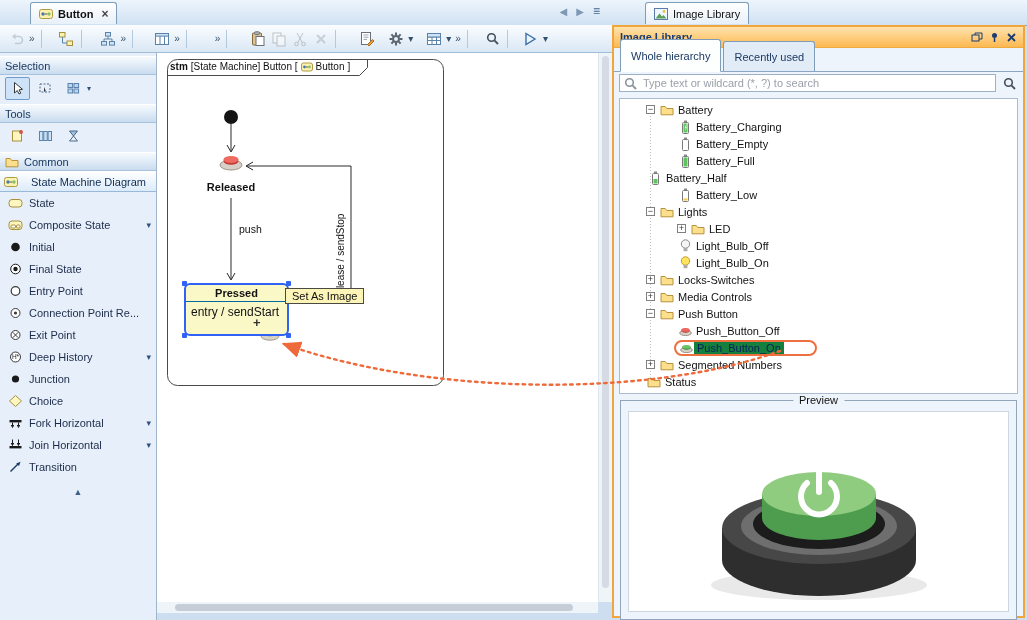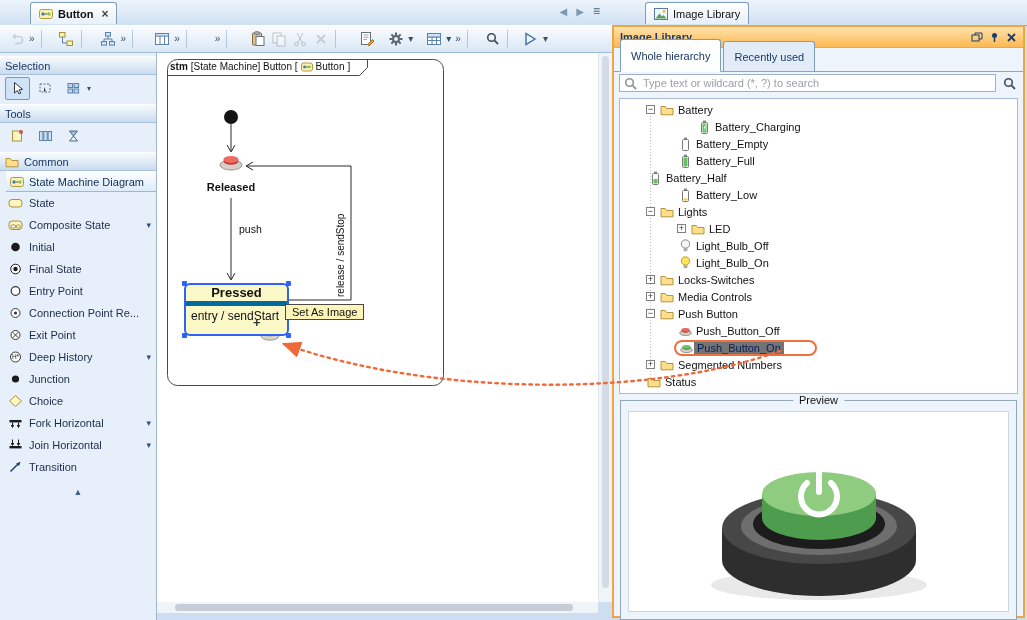--- a/index.html
+++ b/index.html
@@ -25,40 +25,40 @@
   .icon-holder{display:inline-flex;align-items:center;justify-content:center;}
 
   
   #palette{left:0;top:53px;width:156px;height:567px;background:#e7f0fa;border-right:1px solid #9fb6cc;overflow:hidden;}
   .pal-header{height:17px;margin-top:3px;background:linear-gradient(#f6fafe,#c9dcef);border-top:1px solid #ffffff;border-bottom:1px solid #a9c2dc;display:flex;align-items:center;gap:5px;padding:0 5px;color:#16355e;}
   .pal-header:first-child{margin-top:3px;}
   .pal-iconrow{height:26px;display:flex;align-items:center;gap:3px;padding:0 5px;background:#e7f0fa;}
   .pal-tool{width:23px;height:21px;display:flex;align-items:center;justify-content:center;border:1px solid transparent;border-radius:2px;}
   .pal-tool.selected{background:#cfe3f8;border:1px solid #6f9bcd;}
   .pal-tool-caret{font-size:8px;color:#2f517c;margin-left:-2px;}
-  .pal-drawer{height:19px;background:linear-gradient(#fdfeff,#dcebfa);border-top:1px solid #ffffff;border-bottom:1px solid #9ab8d8;display:flex;align-items:center;gap:5px;padding:0 4px;color:#0e2c52;margin-left:6px;}
+  .pal-drawer{height:19px;background:linear-gradient(#fdfeff,#dcebfa);border-top:1px solid #ffffff;border-bottom:1px solid #9ab8d8;display:flex;align-items:center;gap:13px;padding:0 4px;color:#0e2c52;}
   .pal-item{height:22px;display:flex;align-items:center;gap:5px;padding:0 3px 0 7px;color:#1c2b4a;}
   .pal-item .p-icon{width:17px;display:flex;justify-content:center;}
   .pal-item .lbl{flex:1;white-space:nowrap;overflow:hidden;}
   .pal-caret{color:#2f517c;font-size:9px;padding-right:2px;}
   .pal-up{text-align:center;color:#3f618a;margin-top:9px;font-size:9px;}
 
   
   #canvas{left:157px;top:53px;width:441px;height:549px;background:#ffffff;overflow:hidden;}
   #canvas-svg{position:absolute;left:0;top:0;}
   .frame-header{position:absolute;left:13px;top:8px;width:194px;display:flex;gap:3px;align-items:center;font-size:10px;white-space:nowrap;overflow:hidden;color:#111;}
   .released-label{position:absolute;left:34px;top:128px;width:80px;text-align:center;font-weight:bold;font-size:11px;}
   .push-label{position:absolute;left:82px;top:170px;font-size:10.5px;}
   .rel-label{position:absolute;left:178px;top:132px;height:112px;writing-mode:vertical-rl;transform:rotate(180deg);font-size:10px;color:#111;}
   .pressed{position:absolute;left:27px;top:230px;width:105px;height:53px;border:2px solid #2f62f5;border-radius:6px;background:#fbf8c8;box-sizing:border-box;}
-  .pressed-title{height:16px;line-height:16px;text-align:center;font-weight:bold;font-size:13px;border-bottom:5px solid #0369a1;}
+  .pressed-title{height:16px;line-height:16px;text-align:center;font-weight:bold;font-size:11px;border-bottom:1px solid #0369a1;}
   .pressed-entry{padding:3px 0 0 5px;font-size:12px;}
   .hdl{position:absolute;width:5px;height:5px;background:#2f62f5;border-radius:1px;}
   .hdl.tl{left:-4px;top:-4px}.hdl.tr{right:-4px;top:-4px}.hdl.bl{left:-4px;bottom:-4px}.hdl.br{right:-4px;bottom:-4px}
-  .dg-tooltip{position:absolute;left:128px;top:251px;background:#fdf5b8;border:1px solid #4a4a42;padding:1px 6px;font-size:11px;white-space:nowrap;}
+  .dg-tooltip{position:absolute;left:128px;top:235px;background:#fdf5b8;border:1px solid #4a4a42;padding:1px 6px;font-size:11px;white-space:nowrap;}
   .plus-cursor{position:absolute;left:96px;top:262px;font-size:13px;font-weight:bold;color:#333;}
 
   
   #hscroll{left:157px;top:602px;width:441px;height:11px;background:#eff4f9;}
   #hthumb{position:absolute;left:18px;top:2px;width:398px;height:7px;background:#c6cdd6;border-radius:4px;}
   #vscroll{left:598px;top:53px;width:13px;height:549px;background:#eff4f9;border-left:1px solid #e0e7ef;}
   #vthumb{position:absolute;left:3px;top:3px;width:7px;height:532px;background:#d4dbe4;border-radius:4px;}
 
   
   #il-window{left:612px;top:25px;width:413px;height:593px;border:2px solid #f0a63c;background:#eef4fb;box-sizing:border-box;}
@@ -73,21 +73,21 @@
   .search-box{flex:1;height:18px;background:#fff;border:1px solid #9eb0c6;display:flex;align-items:center;padding:0 4px;gap:4px;box-sizing:border-box;}
   .search-input{flex:1;border:none;outline:none;font-family:"Liberation Sans",sans-serif;font-size:11px;color:#333;background:transparent;}
   .search-input::placeholder{color:#9aa0a8;}
   .search-btn{width:18px;height:18px;display:flex;align-items:center;justify-content:center;}
   #il-tree{margin:0 5px;height:292px;background:#fff;border:1px solid #a9bcd2;overflow:hidden;position:relative;padding-top:2px;box-sizing:content-box;}
   .tree-guide{position:absolute;left:30px;top:8px;height:274px;width:1px;background:repeating-linear-gradient(to bottom,#c0c0c0 0 1px,transparent 1px 3px);}
   .tree-row{height:17px;display:flex;align-items:center;position:relative;}
   .tw-exp{width:9px;height:9px;border:1px solid #808080;background:#fff;display:flex;align-items:center;justify-content:center;font-size:9px;line-height:7px;color:#333;box-sizing:border-box;margin-right:4px;flex:none;}
   .tw-icon{width:16px;display:flex;justify-content:center;flex:none;}
   .tw-label{padding:0 3px;white-space:nowrap;}
-  .tw-label.selected{background:#737373;color:#06205c;}
+  .tw-label.selected{background:#15803d;color:#06205c;}
   .orange-box{display:flex;align-items:center;border:2px solid #ee7040;border-radius:8px;height:16px;padding:0 3px 0 2px;margin-left:-3px;box-sizing:border-box;}
   #il-preview{margin:6px 6px 0;height:218px;border:1px solid #93a5bb;position:relative;background:#eef4fb;}
   .preview-legend{position:absolute;top:-7px;left:50%;transform:translateX(-50%);background:#eef4fb;padding:0 6px;}
   .preview-inner{position:absolute;left:7px;right:7px;top:10px;bottom:7px;background:#fff;border:1px solid #cfd6df;display:flex;align-items:center;justify-content:center;}
 
   #overlay{position:absolute;left:0;top:0;z-index:60;pointer-events:none;}
 </style>
 </head>
 <body>
 
@@ -576,21 +576,21 @@
       <div class="tree-guide"></div>
     <div class="tree-row" style="padding-left: 26px;">
           <span class="tw-exp">−</span>
           <span class="tw-icon">
             <svg width="14" height="12">
               <path d="M1 4.5 V2.5 H5.2 L6.8 4.5 H13 V10.8 H1 Z" fill="#fbdf8a" stroke="#b8923c"></path>
             </svg>
           </span>
           <span class="tw-label">Battery</span>
         </div>
-        <div class="tree-row" style="padding-left: 76px;">
+        <div class="tree-row" style="padding-left: 57px;">
           <span class="tw-icon">
             <svg width="9" height="14">
               <rect x="3" y="0.5" width="3" height="2" fill="#8a8a8a"></rect>
               <rect x="1.5" y="2.5" width="6" height="11" rx="1" fill="#ffffff" stroke="#7a7a7a"></rect>
               <rect x="2.5" y="3.5" width="4" height="9" fill="#5fc35f"></rect>
               <path d="M5.2 4.5 L3.8 8 H4.8 L4 11.5 L6 7.2 H5 L5.8 4.5 Z" fill="#ffffff"></path>
             </svg>
           </span>
           <span class="tw-label">Battery_Charging</span>
         </div>

